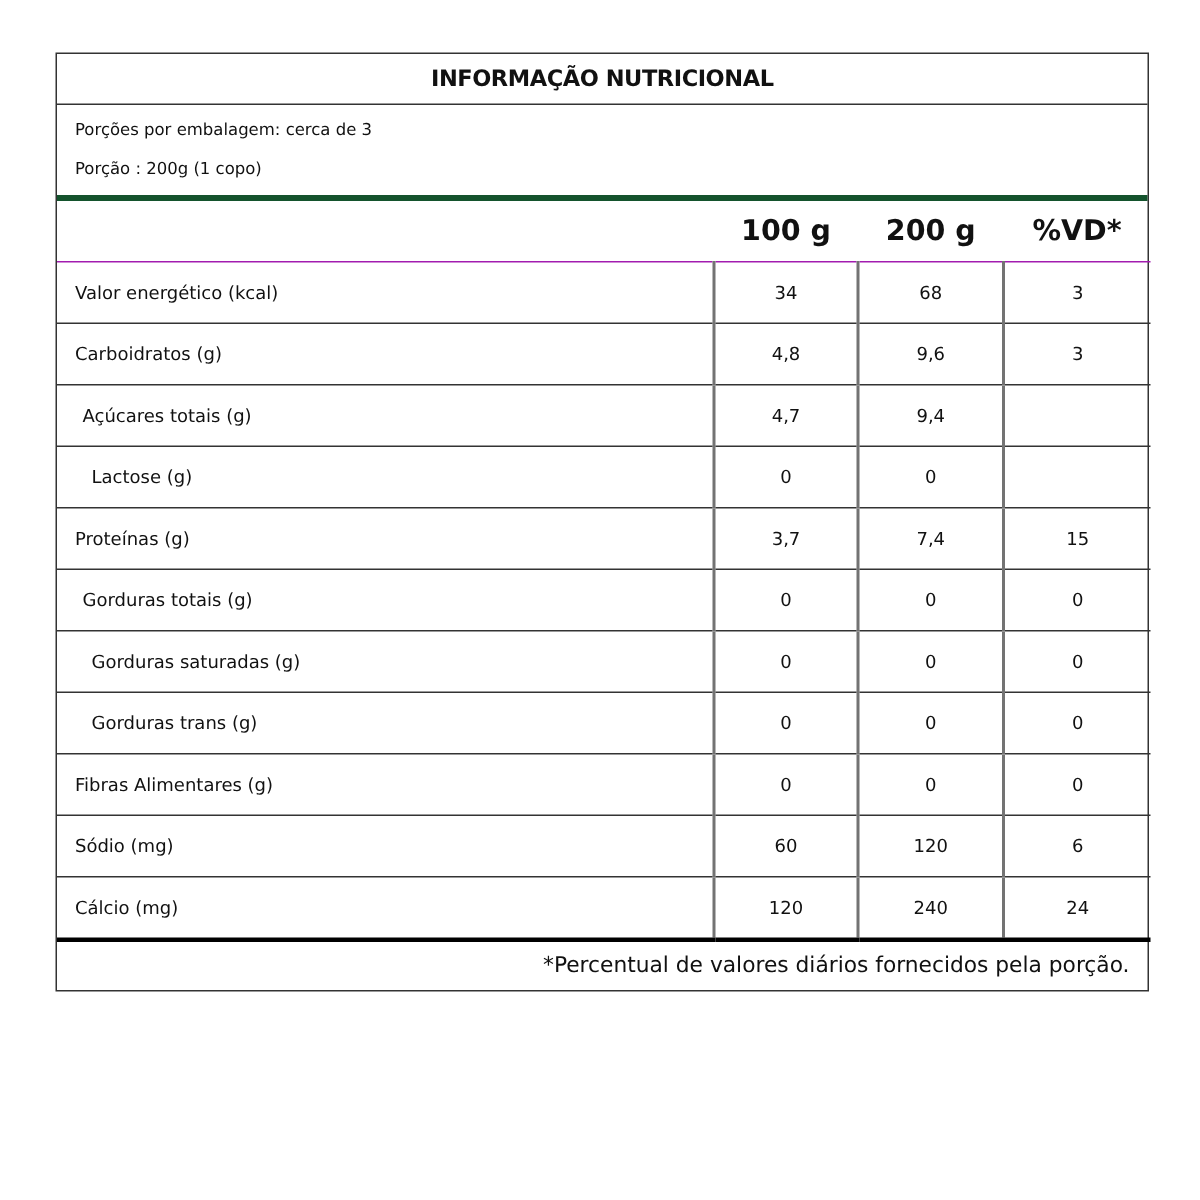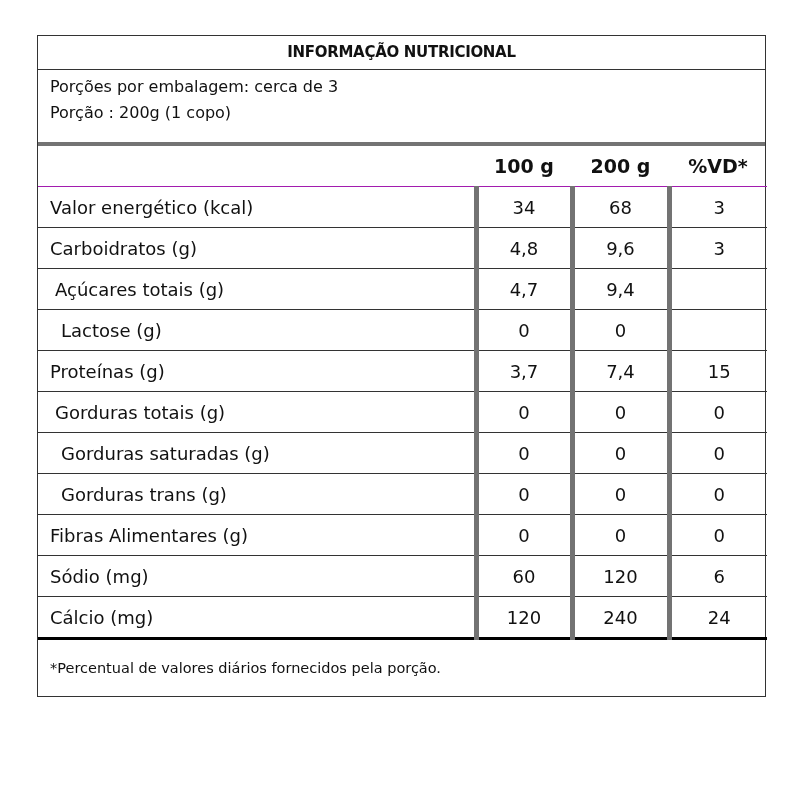--- a/index.html
+++ b/index.html
@@ -7,36 +7,36 @@
     .panel {
       position: absolute; left: 37px; top: 35px; width: 729px;
       border: 1px solid #333333; box-sizing: border-box;
     }
     .title {
       height: 33px; line-height: 33px; text-align: center;
       font-weight: bold; font-size: 15px; border-bottom: 1px solid #333333;
       letter-spacing: -0.3px;
     }
     .portion {
-      padding: 4px 10px 16px 12px; font-size: 16px; line-height: 26px;
-      border-bottom: 4px solid #737373;
+      padding: 4px 10px 4px 12px; font-size: 11px; line-height: 26px;
+      border-bottom: 4px solid #14532d;
     }
     table { width: 100%; border-collapse: collapse; table-layout: fixed; }
     col.c-name { width: 438px; }
     col.c-100 { width: 96px; }
     col.c-200 { width: 97px; }
     col.c-vd { width: 98px; }
     th { font-size: 19px; font-weight: bold; height: 38px; text-align: center; border-bottom: 1px solid #a21caf; }
-    td { font-size: 18px; height: 40px; border-bottom: 1px solid #333; text-align: center; padding: 0; }
+    td { font-size: 12px; height: 40px; border-bottom: 1px solid #333; text-align: center; padding: 0; }
     td.name { text-align: left; padding-left: 12px; }
     td.name.i1 { padding-left: 17px; }
     td.name.i2 { padding-left: 23px; }
-    td.num { border-left: 5px solid #737373; }
+    td.num { border-left: 2px solid #737373; }
     tr.last td { border-bottom: 3px solid #000; }
-    .footnote { font-size: 14.5px; padding: 12px 12px; height: 32px; line-height: 32px; }
+    .footnote { font-size: 14.5px; padding: 0 12px; height: 32px; line-height: 32px; text-align: right; }
   </style>
 </head>
 <body>
 
 <div class="panel">
   <div class="title">INFORMAÇÃO NUTRICIONAL</div>
   <div class="portion">
     <div>Porções por embalagem: cerca de 3</div>
     <div>Porção : 200g (1 copo)</div>
   </div>

